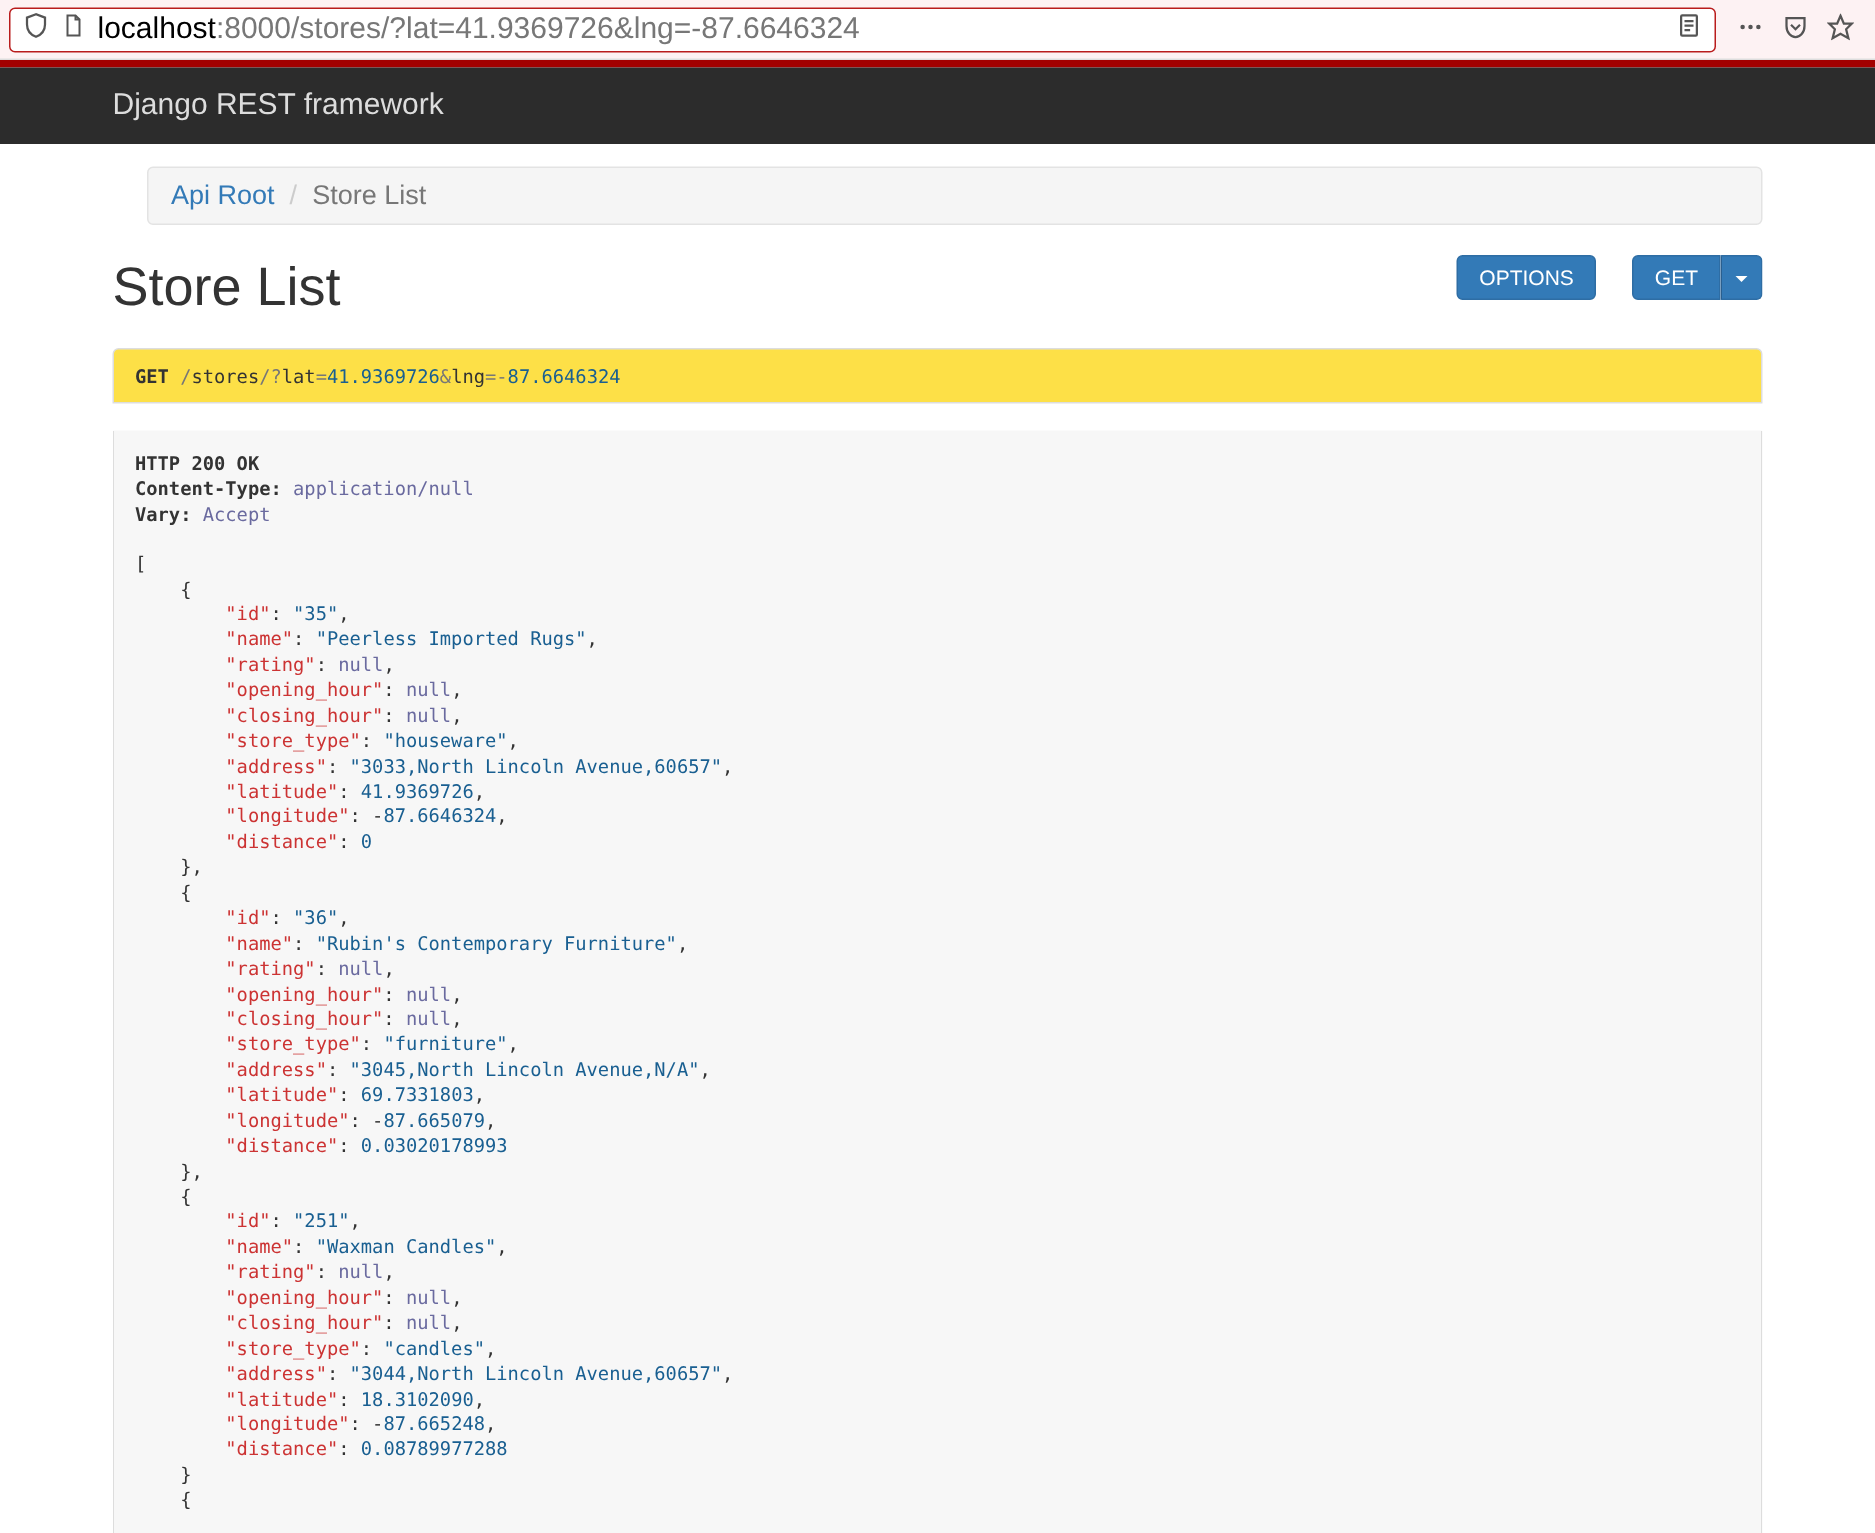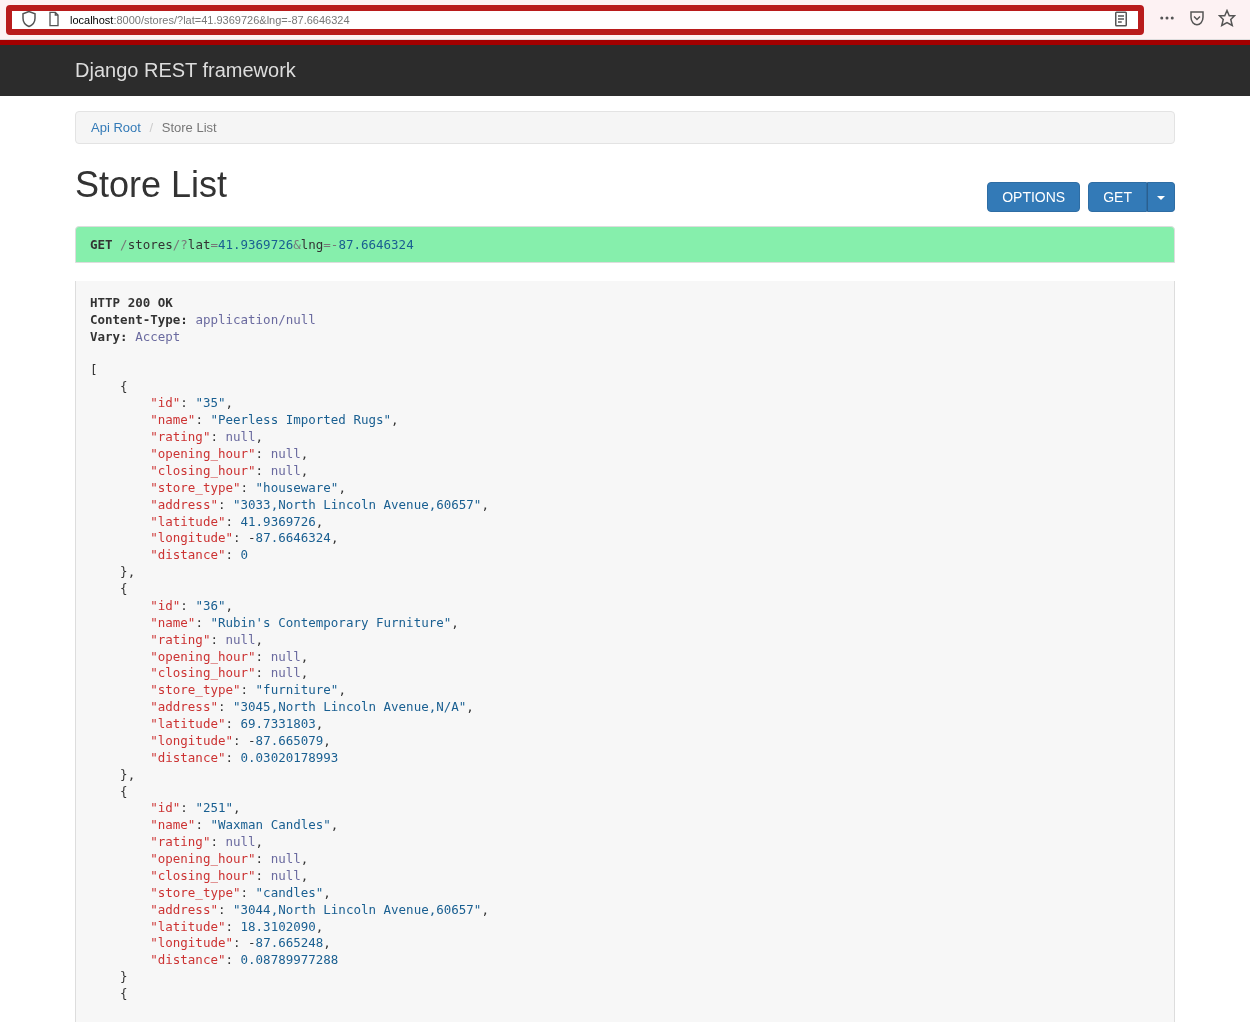--- a/index.html
+++ b/index.html
@@ -1,49 +1,49 @@
 <!DOCTYPE html>
 <html><head>
 <meta charset="utf-8">
 <style>
 * { box-sizing: border-box; margin: 0; padding: 0; }
 body { font-family: -apple-system, "Helvetica Neue", Helvetica, Arial, sans-serif; background: #fff; color: #333; font-size: 14px; }
 
 .browser-bar { height: 40px; background: #fdf2f3; border-bottom: 1px solid #ddd; display: flex; align-items: center; padding: 0 6px; gap: 6px; }
-.url-box { flex: 1; height: 30px; background: #fff; border: 6px solid #b91c1c; border-radius: 4px; display: flex; align-items: center; padding: 0 8px; gap: 8px; font-size: 11px; }
+.url-box { flex: 1; height: 30px; background: #fff; border: 1px solid #b91c1c; border-radius: 4px; display: flex; align-items: center; padding: 0 8px; gap: 8px; font-size: 20px; }
 .url-text { flex: 1; white-space: nowrap; overflow: hidden; }
 .url-host { color: #000; }
 .url-rest { color: #777; }
 .browser-icons { display: flex; gap: 12px; align-items: center; padding: 0 8px; color: #555; }
 .shield-icon { width: 18px; height: 18px; display:inline-block; }
 
 .red-stripe { height: 5px; background: #a30000; }
 
 .navbar { background: #2c2c2c; color: #ccc; padding: 0; }
 .navbar-inner { max-width: 1100px; margin: 0 auto; padding: 14px 0 14px 0; }
 .brand { color: #ddd; font-size: 20px; font-weight: 400; padding-left: 0; }
 
 .container { max-width: 1100px; margin: 0 auto; padding: 0; }
 
-.breadcrumb { background: #f5f5f5; border: 1px solid #e3e3e3; border-radius: 4px; padding: 8px 15px; margin-top: 15px; margin-bottom: 20px; font-size: 13px; }
+.breadcrumb { background: #f5f5f5; border: 1px solid #e3e3e3; border-radius: 4px; padding: 8px 15px; margin-top: 15px; margin-bottom: 20px; font-size: 18px; margin-left: 23px; }
 .breadcrumb .sep { color: #ccc; padding: 0 5px; }
 .breadcrumb .link { color: #337ab7; }
 .breadcrumb .active { color: #777; }
 
 .page-header-row { display: flex; justify-content: space-between; align-items: flex-start; }
 .page-title { font-size: 36px; font-weight: 500; color: #333; margin-bottom: 20px; }
 
-.btn-row { display: flex; gap: 8px; margin-top: 18px; }
+.btn-row { display: flex; gap: 24px; }
 .btn-group { display: inline-flex; }
 .btn { background: #337ab7; color: #fff; border: 1px solid #2e6da4; border-radius: 4px; padding: 6px 14px; font-size: 14px; cursor: pointer; }
 .btn.left { border-top-right-radius: 0; border-bottom-right-radius: 0; }
 .btn.right { border-top-left-radius: 0; border-bottom-left-radius: 0; border-left: 1px solid #2a5f8f; padding: 6px 9px; }
 .caret { display: inline-block; width: 0; height: 0; border-left: 4px solid transparent; border-right: 4px solid transparent; border-top: 4px solid #fff; vertical-align: middle; }
 
-.request-bar { background: #86efac; border: 1px solid #ddd; border-radius: 4px 4px 0 0; padding: 10px 14px; font-family: Consolas, Menlo, monospace; font-size: 12.5px; margin-bottom: 0; }
+.request-bar { background: #fde047; border: 1px solid #ddd; border-radius: 4px 4px 0 0; padding: 10px 14px; font-family: Consolas, Menlo, monospace; font-size: 12.5px; margin-bottom: 0; }
 .request-bar .method { font-weight: bold; }
 .request-bar .gray { color: #777; }
 .request-bar .num { color: #195f91; }
 
 .response-box { background: #f7f7f7; border: 1px solid #ddd; border-radius: 0 0 4px 4px; border-top: none; padding: 14px 14px 40px 14px; font-family: Consolas, Menlo, monospace; font-size: 12.5px; line-height: 1.35; margin-top: 18px; }
 .response-box .hdr-line .hk { font-weight: bold; }
 .response-box .hv { color: #6a6a9f; }
 pre.json { margin-top: 16px; white-space: pre; }
 .k { color: #cc3333; }
 .s { color: #195f91; }

